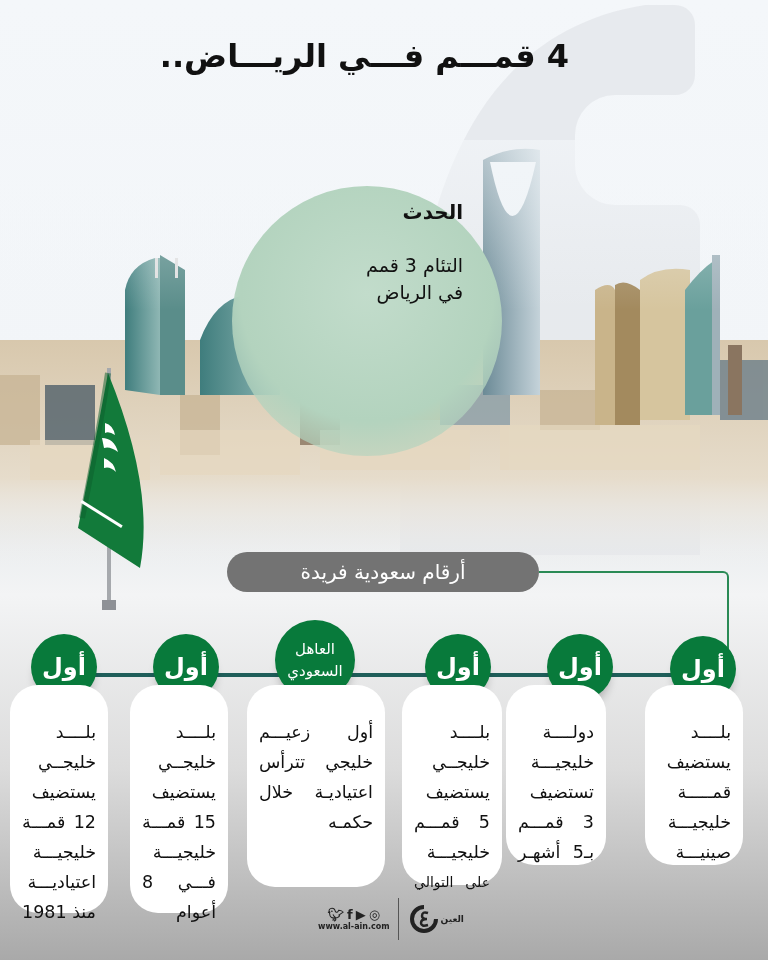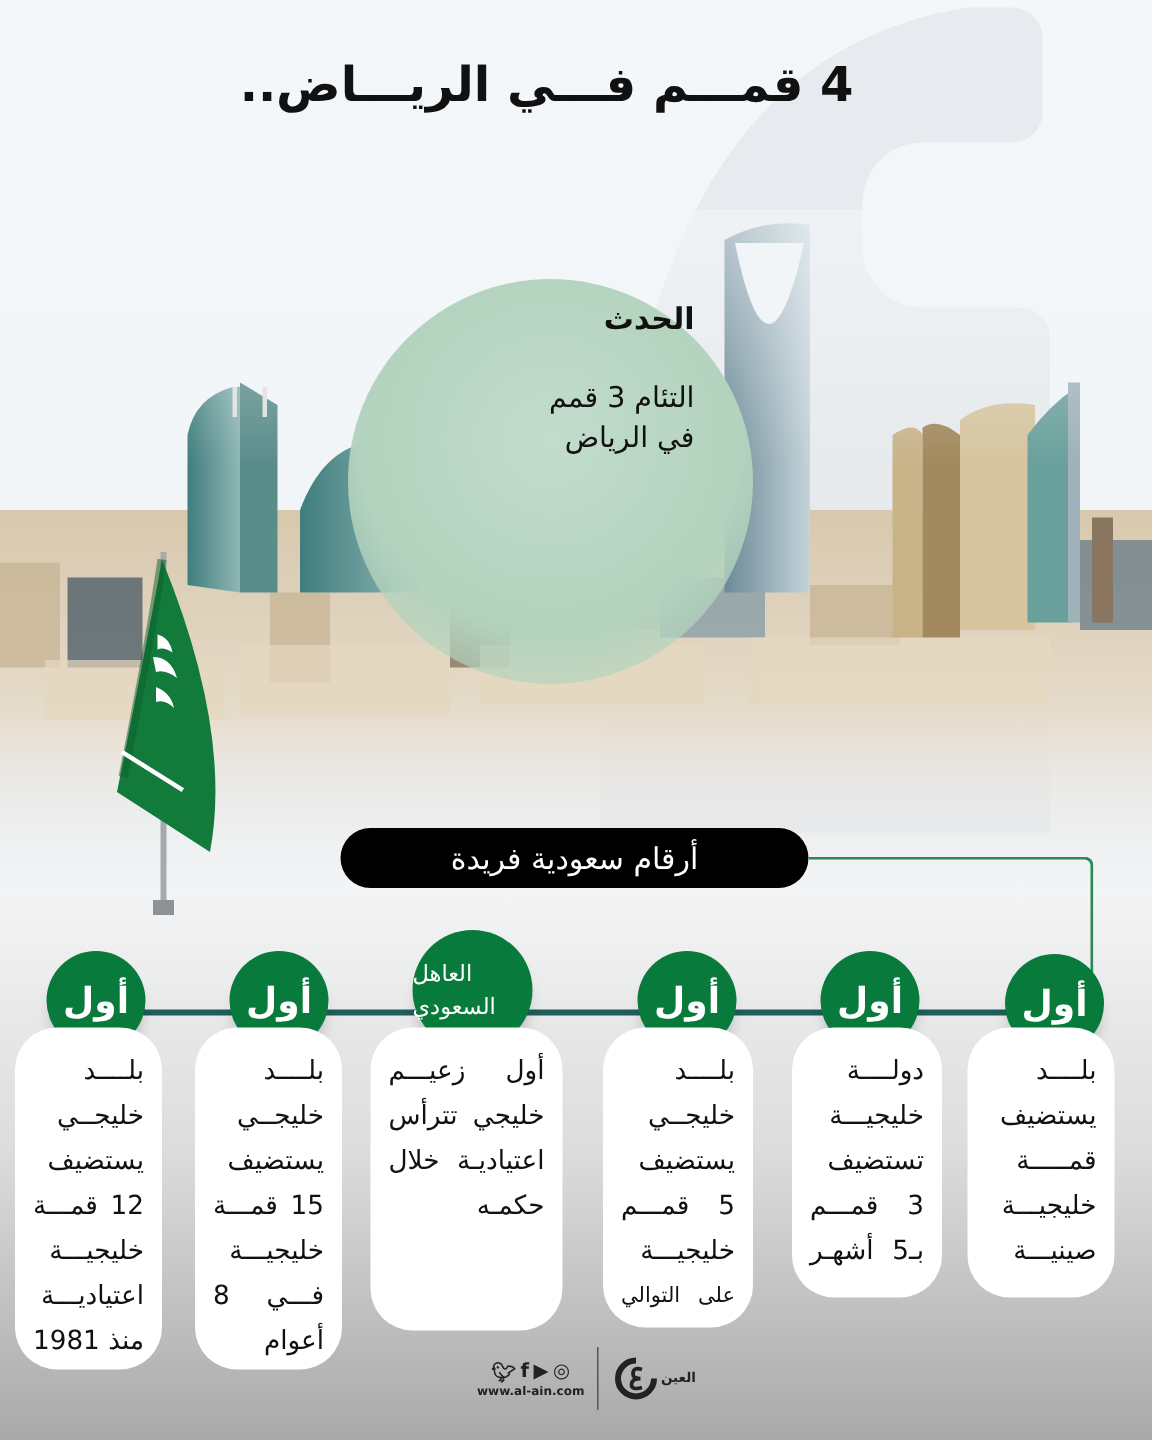--- a/index.html
+++ b/index.html
@@ -9,29 +9,29 @@
   .bg-logo{position:absolute;left:385px;top:0;width:330px;height:560px;}
   .title{position:absolute;right:199px;top:30px;direction:rtl;text-align:right;
     font-weight:bold;font-size:32px;line-height:52px;color:#111;}
   .event-bubble{position:absolute;left:232px;top:186px;width:270px;height:270px;border-radius:50%;
     background:radial-gradient(circle at 50% 40%,#c2dccb 0%,#b3d3be 60%,rgba(179,211,190,0.2) 100%);}
   .event-head{position:absolute;right:305px;top:200px;direction:rtl;font-weight:bold;font-size:20px;color:#111;}
   .event-body{position:absolute;right:305px;top:252px;direction:rtl;text-align:right;font-size:19px;line-height:27px;color:#111;}
   .skyline{position:absolute;left:0;top:140px;width:768px;height:430px;}
   .flag{position:absolute;left:70px;top:368px;width:100px;height:250px;}
   .section-pill{position:absolute;left:227px;top:552px;width:312px;height:40px;border-radius:20px;
-    background:#000000;color:#fff;font-size:20px;display:flex;align-items:center;justify-content:center;direction:rtl;}
+    background:#737373;color:#fff;font-size:20px;display:flex;align-items:center;justify-content:center;direction:rtl;}
   .connector{position:absolute;border-color:#2a8a55;border-style:solid;}
   .timeline-line{position:absolute;left:70px;top:673px;width:640px;height:4px;background:#1f5e5a;}
   .circle{position:absolute;width:66px;height:66px;border-radius:50%;background:#087a3b;
     color:#fff;display:flex;align-items:center;justify-content:center;direction:rtl;
     font-size:24px;font-weight:bold;box-shadow:0 10px 10px -4px rgba(0,0,0,0.25);}
-  .circle.big{width:80px;height:80px;font-size:15px;line-height:22px;text-align:left;font-weight:normal;}
+  .circle.big{width:80px;height:80px;font-size:15px;line-height:22px;text-align:center;font-weight:normal;}
   .card{position:absolute;background:#fff;border-radius:28px;direction:rtl;text-align:justify;
-    text-align-last:justify;font-size:17.5px;line-height:30px;color:#111;padding:14px 12px 12px 12px;box-sizing:border-box;}
+    text-align-last:justify;font-size:17.5px;line-height:30px;color:#111;padding:32px 12px 12px 12px;box-sizing:border-box;}
   .card p{margin:0;}
   .footer{position:absolute;left:318px;top:898px;display:flex;align-items:center;gap:8px;}
   .social{display:flex;flex-direction:column;align-items:center;}
   .social-icons{display:flex;gap:3px;font-size:13px;color:#222;font-weight:bold;}
   .site{font-size:8px;color:#222;font-weight:bold;}
   .divider{width:1px;height:42px;background:#555;}
   .brand{display:flex;align-items:center;}
   .brand-name{font-size:9px;font-weight:bold;color:#222;direction:rtl;}
 </style>
 </head>
@@ -140,38 +140,38 @@
 <div class="circle" style="left:31px;top:634px;">أول</div>
 
 <div class="card" style="left:645px;top:685px;width:98px;height:180px;">
   <p>بلــــد</p>
   <p>يستضيف</p>
   <p>قمـــــة</p>
   <p>خليجيـــة</p>
   <p>صينيـــة</p>
 </div>
 
-<div class="card" style="left:528px;top:685px;width:100px;height:180px;">
+<div class="card" style="left:506px;top:685px;width:100px;height:180px;">
   <p>دولــــة</p>
   <p>خليجيـــة</p>
   <p>تستضيف</p>
   <p>3 قمـــم</p>
   <p>بـ5 أشهـر</p>
 </div>
 
 <div class="card" style="left:402px;top:685px;width:100px;height:200px;">
   <p>بلــــد</p>
   <p>خليجــي</p>
   <p>يستضيف</p>
   <p>5 قمـــم</p>
   <p>خليجيـــة</p>
   <p style="font-size:14px;">على التوالي</p>
 </div>
 
-<div class="card" style="left:247px;top:685px;width:128px;height:202px;">
+<div class="card" style="left:247px;top:685px;width:138px;height:202px;">
   <p>أول زعيـــم</p>
   <p>خليجي تترأس</p>
   <p>اعتياديـة خلال</p>
   <p style="text-align-last:right;">حكمـه</p>
 </div>
 
 <div class="card" style="left:130px;top:685px;width:98px;height:228px;">
   <p>بلــــد</p>
   <p>خليجــي</p>
   <p>يستضيف</p>

